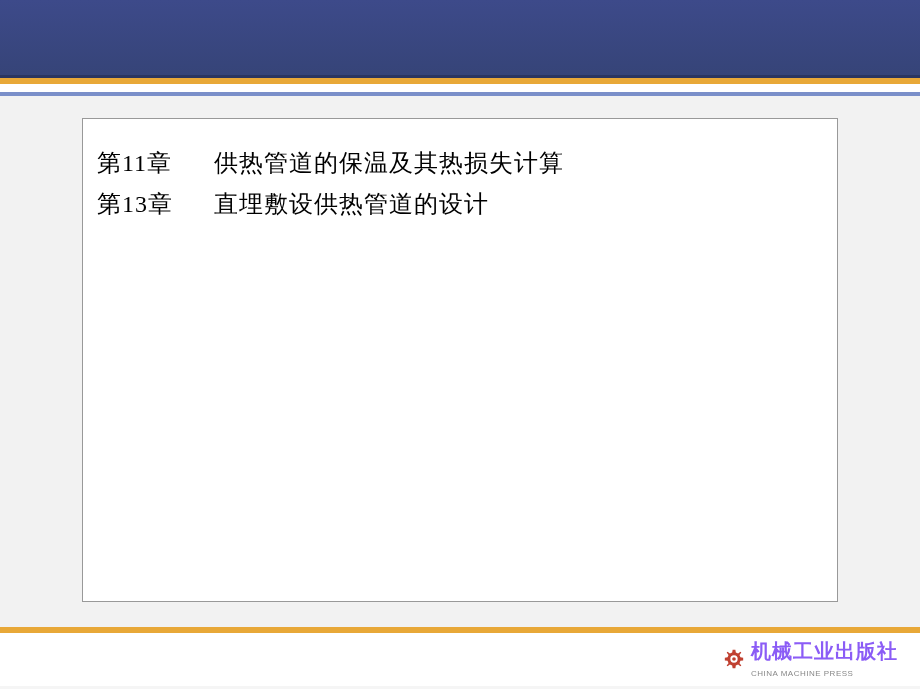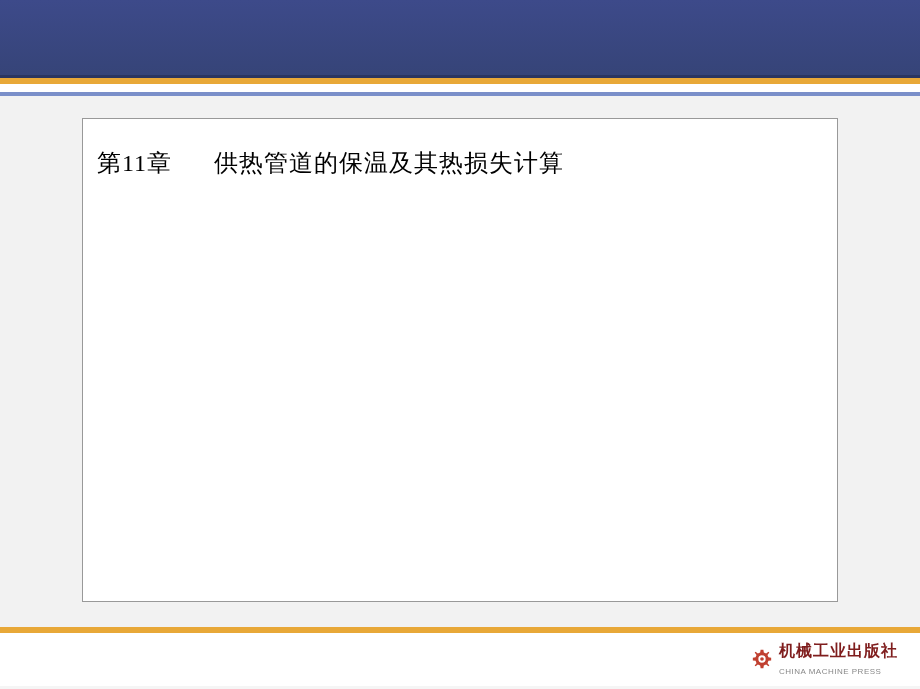--- a/index.html
+++ b/index.html
@@ -94,23 +94,23 @@
       display: inline-flex;
       align-items: center;
       justify-content: center;
     }
     .publisher-text {
       display: flex;
       flex-direction: column;
       line-height: 1.1;
     }
     .publisher-cn {
-      font-size: 16px;
+      font-size: 20px;
       font-weight: bold;
-      color: #7f1d1d;
+      color: #8b5cf6;
       font-family: Liberation Serif, serif;
       letter-spacing: 1px;
     }
     .publisher-en {
       font-size: 8px;
       color: #888;
       font-family: Arial, sans-serif;
       letter-spacing: 0.5px;
       margin-top: 8px;
     }
@@ -123,20 +123,24 @@
   <div class="accent-bar-1"></div>
   <div class="white-gap"></div>
   <div class="accent-bar-2"></div>
 
   <div class="slide-body">
     <div class="content-box">
       <div class="chapter-line">
         <span class="chapter-label">第11章</span>
         <span>供热管道的保温及其热损失计算</span>
       </div>
+      <div class="chapter-line">
+        <span class="chapter-label">第13章</span>
+        <span>直埋敷设供热管道的设计</span>
+      </div>
     </div>
   </div>
 
   <div class="bottom-bar"></div>
 
   <div class="footer">
     <div class="publisher-logo">
       <span class="gear-icon">
         <svg width="22" height="22" viewBox="0 0 24 24">
           <path fill="#c04030" d="M12,8 A4,4 0 1,0 12,16 A4,4 0 1,0 12,8 M12,10 A2,2 0 1,1 12,14 A2,2 0 1,1 12,10 M12,2 L13.5,2 L14,5 L16.5,6 L19,4 L20,5 L18,7.5 L19,10 L22,10.5 L22,12 L22,13.5 L19,14 L18,16.5 L20,19 L19,20 L16.5,18 L14,19 L13.5,22 L12,22 L10.5,22 L10,19 L7.5,18 L5,20 L4,19 L6,16.5 L5,14 L2,13.5 L2,12 L2,10.5 L5,10 L6,7.5 L4,5 L5,4 L7.5,6 L10,5 L10.5,2 Z"></path>

